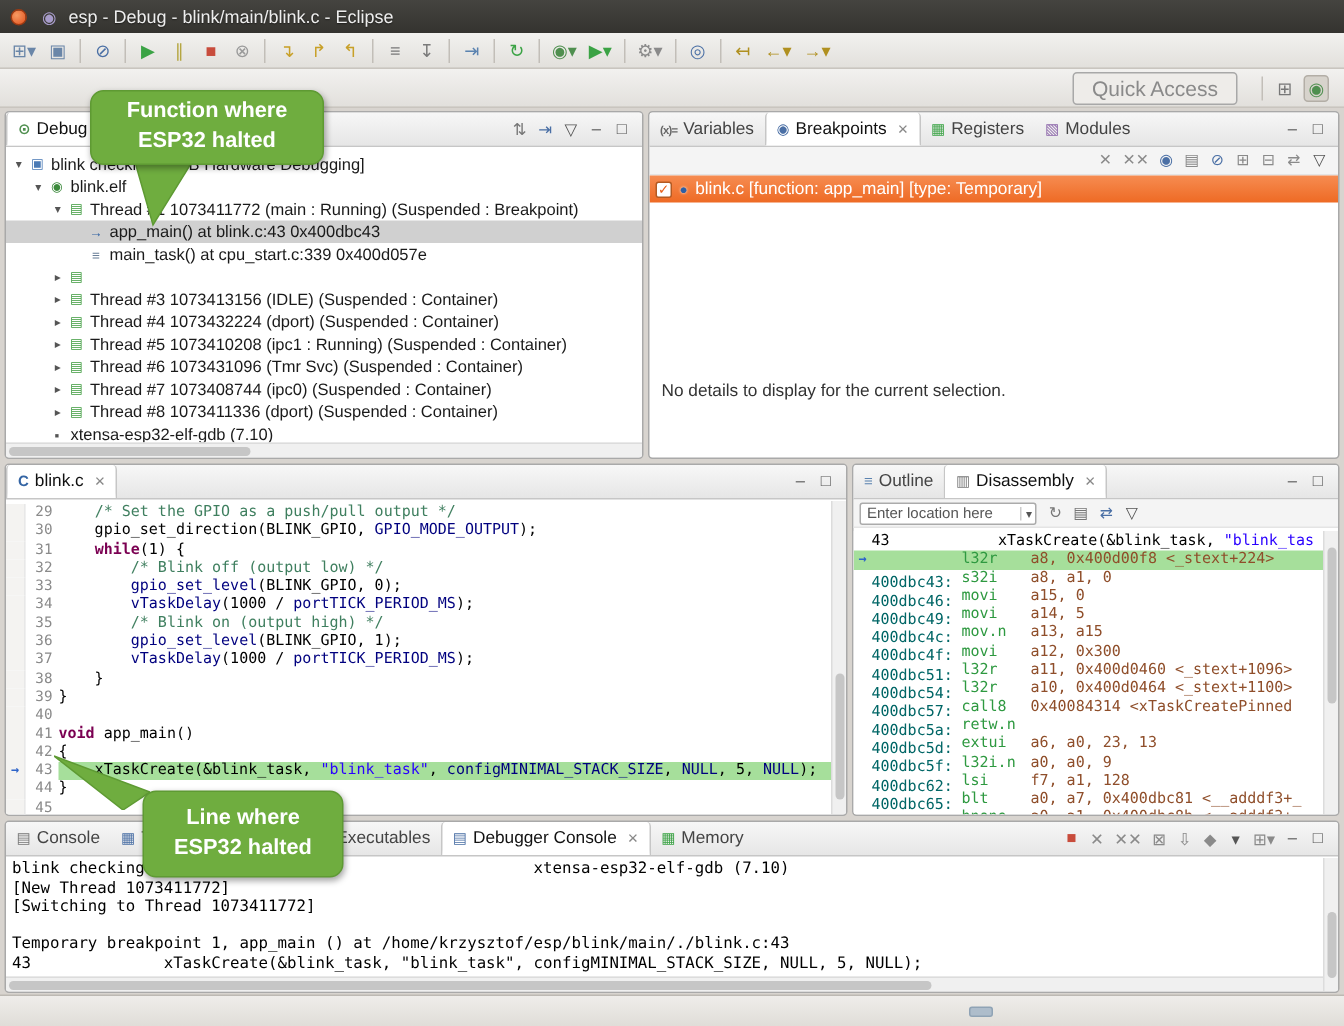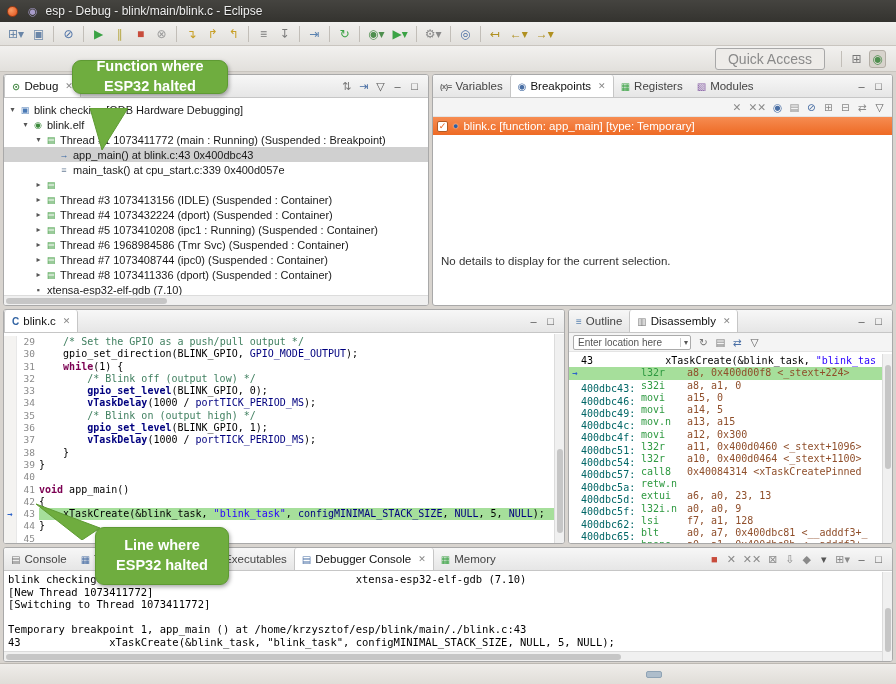--- a/index.html
+++ b/index.html
@@ -82,21 +82,21 @@
   .crow { display:flex; height:12.3px; align-items:center; }
   .cann { width:13px; flex:none; background:#F4F3F1; border-right:1px solid #E8E8E8;
     font-size:9px; font-weight:bold; color:#2E64C9; text-align:center; height:100%; line-height:12px; }
   .cnum { width:22px; flex:none; text-align:right; color:#8A8A8A; padding-right:4px; font-size:9.5px; }
   .ccode { flex:1; white-space:pre; height:100%; display:flex; align-items:center; }
   .crow.current .ccode { background:#A6DF9B; }
   .c-plain { color:#000; }
   .c-comment { color:#3F7F5F; }
   .c-kw { color:#7B0052; font-weight:bold; }
   .c-str { color:#2A00FF; }
-  .c-func { color:#00007F; font-weight:bold; }
+  .c-func { color:#00007F; font-weight:normal; }
   .c-macro { color:#00007F; }
 
   
   #disasm-panel { left:568px; top:309px; width:325px; height:235px; }
   .combo { display:inline-flex; align-items:center; background:#fff; border:1px solid #ABABAB;
     border-radius:2px; height:15px; font-size:10px; color:#555; padding:0 2px 0 4px; width:118px;
     overflow:hidden; white-space:nowrap; margin-right:4px; }
   .combo-arrow { margin-left:auto; font-size:8px; color:#555; border-left:1px solid #CCC; padding-left:3px; }
   #disasm-lines { position:absolute; top:44px; left:0; right:10px; bottom:0; overflow:hidden;
     font-family:"DejaVu Sans Mono","Liberation Mono",monospace; font-size:10px; line-height:12.3px;
@@ -120,21 +120,21 @@
   .statusbar { position:absolute; left:0; right:0; bottom:0; height:21px;
     background:linear-gradient(#EFEDEA,#E0DDD8); border-top:1px solid #BDB9B3; }
   .grip { position:absolute; left:646px; top:7px; width:16px; height:7px;
     background:#AEBDCB; border:1px solid #8FA3B5; border-radius:2px; }
 
   
   .callout { position:absolute; background:#6FAD3F; border:1px solid #5E9A33; border-radius:9px;
     color:#fff; font-size:14.5px; font-weight:bold; display:flex; flex-direction:column;
     align-items:center; justify-content:center; z-index:60; line-height:1.35;
     box-shadow:1px 2px 4px rgba(0,0,0,.35); text-align:center; }
-  #callout-function { left:72px; top:60px; width:156px; height:34px; }
+  #callout-function { left:60px; top:60px; width:156px; height:50px; }
   #callout-line { left:95px; top:527px; width:134px; height:58px; }
   .callout-tail { position:absolute; z-index:59; }
   #tail-function { left:84px; top:108px; }
   #tail-line { left:36px; top:500px; }
 </style>
 </head>
 <body>
 
 <div class="titlebar">
   <span class="close-dot"></span>
@@ -243,21 +243,21 @@
         <span class="tlab">Thread #4 1073432224 (dport) (Suspended : Container)</span>
       </div>
       <div class="trow" style="padding-left: 29px;">
         <span class="texp">▸</span>
         <span class="tic" style="color: rgb(60, 154, 60);">▤</span>
         <span class="tlab">Thread #5 1073410208 (ipc1 : Running) (Suspended : Container)</span>
       </div>
       <div class="trow" style="padding-left: 29px;">
         <span class="texp">▸</span>
         <span class="tic" style="color: rgb(60, 154, 60);">▤</span>
-        <span class="tlab">Thread #6 1968984586 (Tmr Svc) (Suspended : Container)</span>
+        <span class="tlab">Thread #6 1073431096 (Tmr Svc) (Suspended : Container)</span>
       </div>
       <div class="trow" style="padding-left: 29px;">
         <span class="texp">▸</span>
         <span class="tic" style="color: rgb(60, 154, 60);">▤</span>
         <span class="tlab">Thread #7 1073408744 (ipc0) (Suspended : Container)</span>
       </div>
       <div class="trow" style="padding-left: 29px;">
         <span class="texp">▸</span>
         <span class="tic" style="color: rgb(60, 154, 60);">▤</span>
         <span class="tlab">Thread #8 1073411336 (dport) (Suspended : Container)</span>

